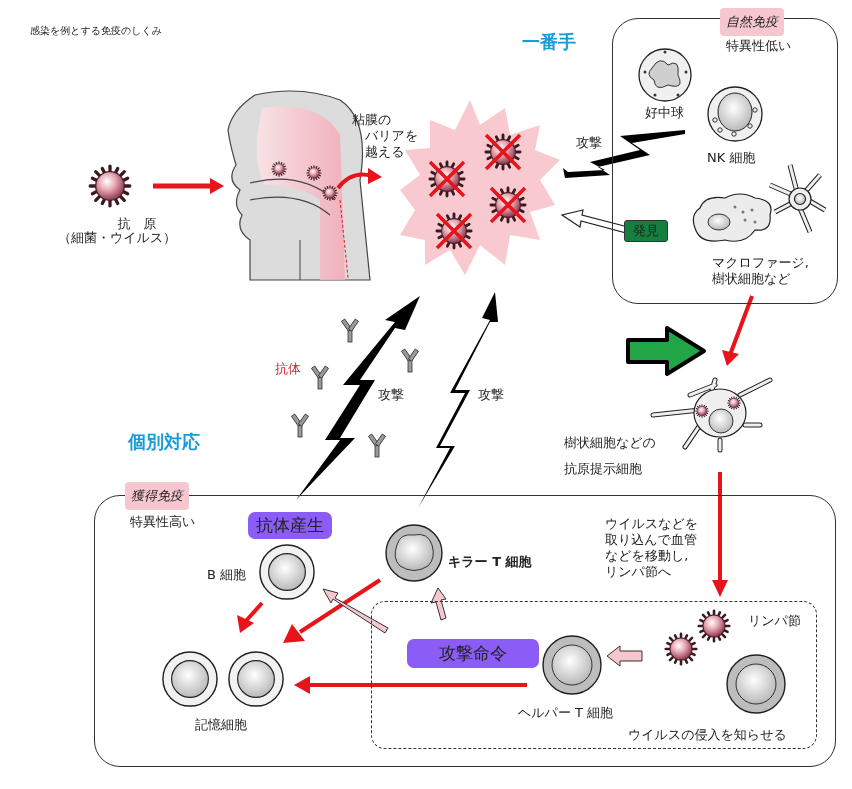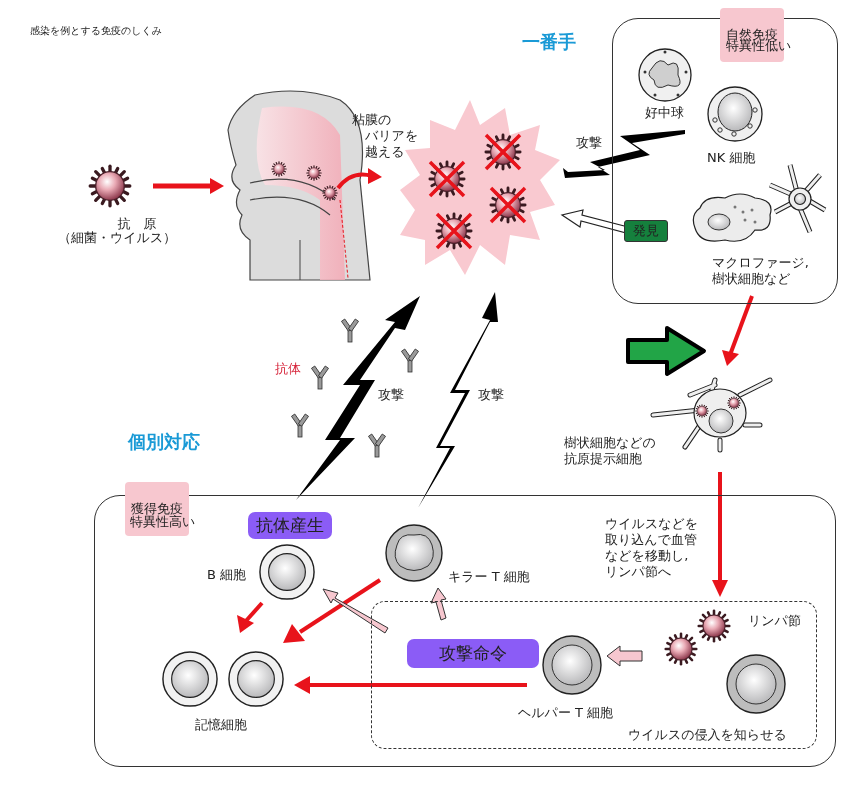--- a/index.html
+++ b/index.html
@@ -2,21 +2,21 @@
 <html><head>
 <meta charset="utf-8">
 <style>
   html, body { margin:0; padding:0; background:#ffffff; }
   body { width:852px; height:789px; position:relative; overflow:hidden;
          font-family:"DejaVu Sans", "Liberation Sans", sans-serif; color:#222; }
   .abs { position:absolute; }
   .txt { font-size:13px; line-height:17px; color:#222; white-space:nowrap; }
   .title { left:30px; top:22px; font-size:10px; }
   .blue-head { font-weight:bold; color:#1a9ad6; font-size:18px; }
-  .pink-tag { background:#f7c7cf; border-radius:4px; padding:18px 6px; font-size:13px; color:#222; }
+  .pink-tag { background:#f7c7cf; border-radius:4px; padding:5px 6px; font-size:13px; color:#222;font-style:italic; }
   .mauve-tag { background:#8b5cf6; border-radius:7px; padding:2px 8px; font-size:17px; color:#222; }
   .box { border:1.5px solid #333; border-radius:26px; }
   .dashbox { border:1.3px dashed #333; border-radius:14px; }
   .boxed-label { background:#15803d; border:1.3px solid #333; border-radius:3px; padding:1px 8px; font-size:13px; }
   svg { position:absolute; left:0; top:0; }
 </style>
 </head>
 <body>
 
 <svg width="852" height="789" viewBox="0 0 852 789">
@@ -222,21 +222,21 @@
 <div class="abs pink-tag" style="left:720px;top:8px;">自然免疫</div>
 <div class="abs txt" style="left:726px;top:37px;">特異性低い</div>
 <div class="abs txt" style="left:645px;top:104px;">好中球</div>
 <div class="abs txt" style="left:707px;top:149px;">NK 細胞</div>
 <div class="abs txt" style="left:712px;top:254px;">マクロファージ,</div>
 <div class="abs txt" style="left:712px;top:270px;">樹状細胞など</div>
 <div class="abs txt" style="left:576px;top:134px;">攻撃</div>
 <div class="abs boxed-label" style="left:624px;top:220px;">発見</div>
 
 <div class="abs txt" style="left:564px;top:434px;">樹状細胞などの</div>
-<div class="abs txt" style="left:564px;top:450px;">抗原提示細胞</div>
+<div class="abs txt" style="left:564px;top:460px;">抗原提示細胞</div>
 
 <div class="abs txt" style="left:605px;top:515px;">ウイルスなどを</div>
 <div class="abs txt" style="left:605px;top:531px;">取り込んで血管</div>
 <div class="abs txt" style="left:605px;top:547px;">などを移動し,</div>
 <div class="abs txt" style="left:605px;top:563px;">リンパ節へ</div>
 
 <div class="abs txt" style="left:275px;top:360px;color:#d6243a;">抗体</div>
 <div class="abs txt" style="left:378px;top:386px;">攻撃</div>
 <div class="abs txt" style="left:478px;top:386px;">攻撃</div>
 
@@ -244,17 +244,17 @@
 
 <div class="abs box" style="left:94px;top:495px;width:740px;height:270px;"></div>
 <div class="abs pink-tag" style="left:125px;top:482px;">獲得免疫</div>
 <div class="abs txt" style="left:130px;top:513px;">特異性高い</div>
 <div class="abs mauve-tag" style="left:248px;top:512px;">抗体産生</div>
 
 <div class="abs dashbox" style="left:371px;top:601px;width:444px;height:146px;"></div>
 <div class="abs mauve-tag" style="left:407px;top:639px;padding:3px 32px;">攻撃命令</div>
 
 <div class="abs txt" style="left:207px;top:566px;">B 細胞</div>
-<div class="abs txt" style="left:448px;top:568px;">キラー T 細胞</div>
+<div class="abs txt" style="left:448px;top:553px;font-weight:bold;">キラー T 細胞</div>
 <div class="abs txt" style="left:195px;top:716px;">記憶細胞</div>
 <div class="abs txt" style="left:518px;top:704px;">ヘルパー T 細胞</div>
 <div class="abs txt" style="left:748px;top:612px;">リンパ節</div>
 <div class="abs txt" style="left:628px;top:726px;">ウイルスの侵入を知らせる</div>
 
 </body></html>

